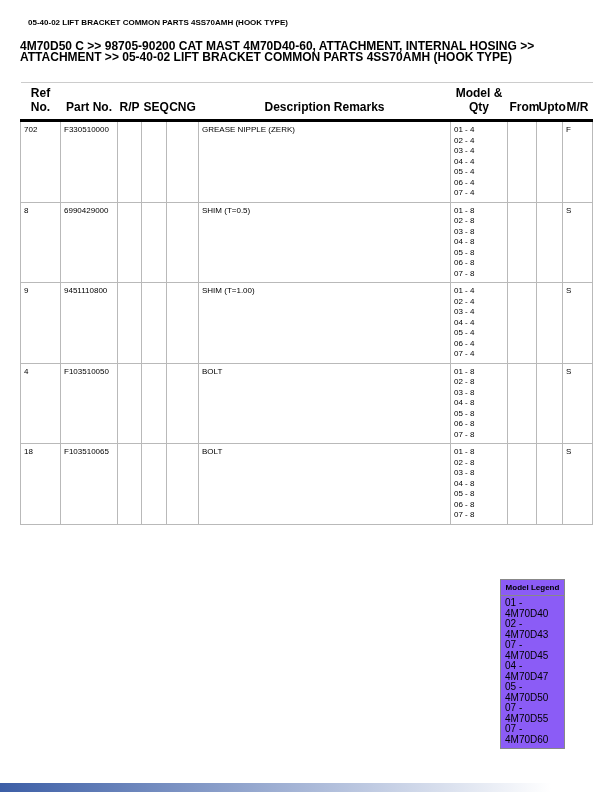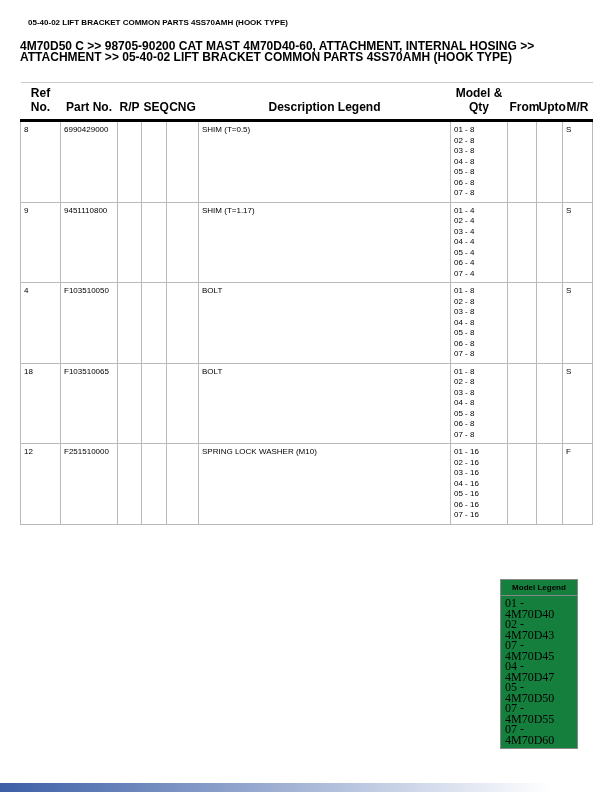--- a/index.html
+++ b/index.html
@@ -34,30 +34,30 @@
   }
   .parts-table td {
     border: 1px solid #b9b9b9;
     vertical-align: top;
     padding: 3px 3px;
     font-size: 8px; line-height: 10.5px;
     overflow: hidden;
   }
   .c-qty { white-space: pre-line; }
   .legend {
-    position: absolute; left: 500px; top: 579px; width: 78px;
-    border: 1px solid #888888; background: #15803d;
+    position: absolute; left: 500px; top: 579px; width: 65px;
+    border: 1px solid #888888; background: #8b5cf6;
   }
   .legend-title {
     font-size: 8px; font-weight: bold; text-align: center;
     padding: 3px 0 3px 0;
     border-bottom: 1px solid #888888;
   }
   .legend-items { padding: 2px 2px 3px 4px; }
-  .legend-item { font-size: 12px; line-height: 10.5px; font-family: Liberation Serif, serif; }
+  .legend-item { font-size: 10px; line-height: 10.5px; }
   .bottom-bar {
     position: absolute; left: 0; bottom: 0;
     width: 612px; height: 9px;
   }
 </style>
 </head>
 <body>
 
 <div class="doc-title">05-40-02 LIFT BRACKET COMMON PARTS 4SS70AMH (HOOK TYPE)</div>
 <div class="breadcrumb">4M70D50 C &gt;&gt; 98705-90200 CAT MAST 4M70D40-60, ATTACHMENT, INTERNAL HOSING &gt;&gt; ATTACHMENT &gt;&gt; 05-40-02 LIFT BRACKET COMMON PARTS 4SS70AMH (HOOK TYPE)</div>
@@ -75,28 +75,46 @@
       <col style="width:26px">
       <col style="width:30px">
   </colgroup>
   <thead>
     <tr>
       <th>Ref No.</th>
       <th>Part No.</th>
       <th>R/P</th>
       <th>SEQ</th>
       <th>CNG</th>
-      <th>Description Legend</th>
+      <th>Description Remarks</th>
       <th>Model &amp; Qty</th>
       <th>From</th>
       <th>Upto</th>
       <th>M/R</th>
     </tr>
   </thead>
   <tbody>
+    <tr>
+      <td>702</td>
+      <td>F330510000</td>
+      <td></td>
+      <td></td>
+      <td></td>
+      <td>GREASE NIPPLE (ZERK)</td>
+      <td class="c-qty">01 - 4
+02 - 4
+03 - 4
+04 - 4
+05 - 4
+06 - 4
+07 - 4</td>
+      <td></td>
+      <td></td>
+      <td>F</td>
+    </tr>
     <tr>
       <td>8</td>
       <td>6990429000</td>
       <td></td>
       <td></td>
       <td></td>
       <td>SHIM (T=0.5)</td>
       <td class="c-qty">01 - 8
 02 - 8
 03 - 8
@@ -107,21 +125,21 @@
       <td></td>
       <td></td>
       <td>S</td>
     </tr>
     <tr>
       <td>9</td>
       <td>9451110800</td>
       <td></td>
       <td></td>
       <td></td>
-      <td>SHIM (T=1.17)</td>
+      <td>SHIM (T=1.00)</td>
       <td class="c-qty">01 - 4
 02 - 4
 03 - 4
 04 - 4
 05 - 4
 06 - 4
 07 - 4</td>
       <td></td>
       <td></td>
       <td>S</td>
@@ -154,38 +172,20 @@
       <td class="c-qty">01 - 8
 02 - 8
 03 - 8
 04 - 8
 05 - 8
 06 - 8
 07 - 8</td>
       <td></td>
       <td></td>
       <td>S</td>
-    </tr>
-    <tr>
-      <td>12</td>
-      <td>F251510000</td>
-      <td></td>
-      <td></td>
-      <td></td>
-      <td>SPRING LOCK WASHER (M10)</td>
-      <td class="c-qty">01 - 16
-02 - 16
-03 - 16
-04 - 16
-05 - 16
-06 - 16
-07 - 16</td>
-      <td></td>
-      <td></td>
-      <td>F</td>
     </tr>
   </tbody>
 </table>
 
 <div class="legend">
   <div class="legend-title">Model Legend</div>
   <div class="legend-items">
     <div class="legend-item">01 - 4M70D40</div>
     <div class="legend-item">02 - 4M70D43</div>
     <div class="legend-item">07 - 4M70D45</div>

